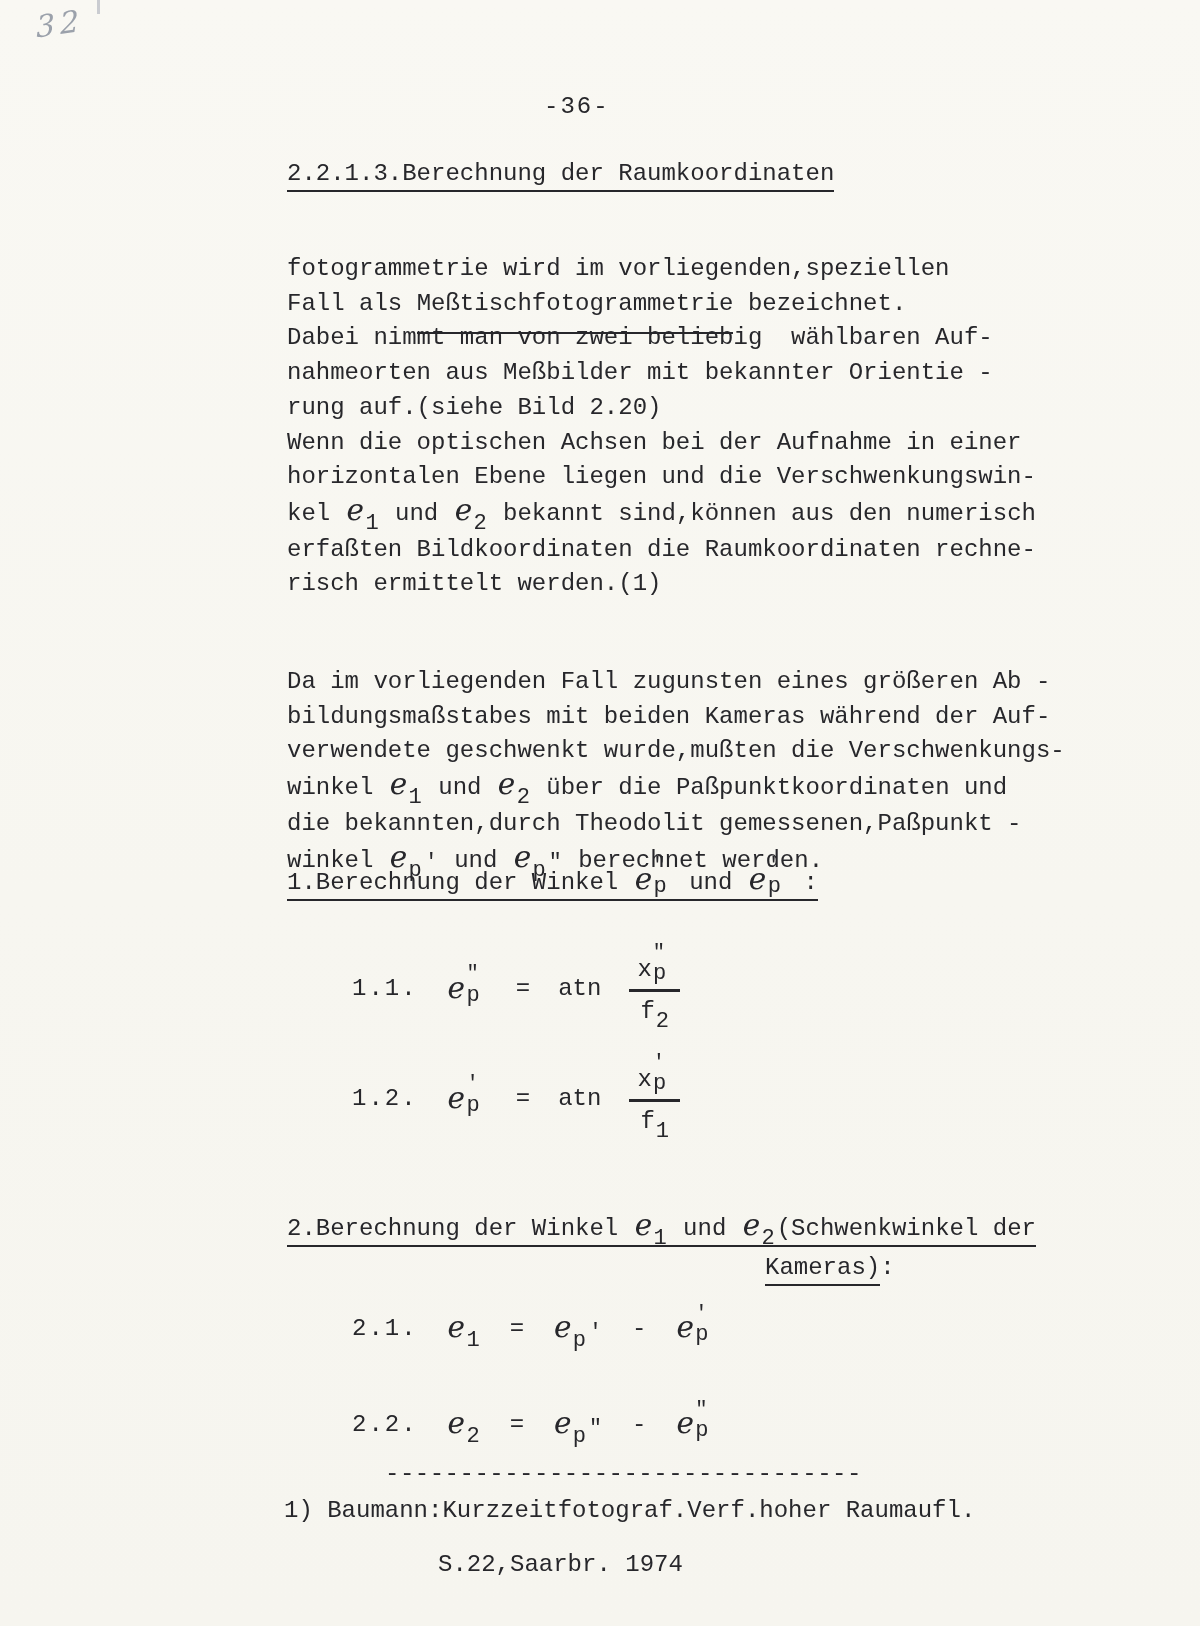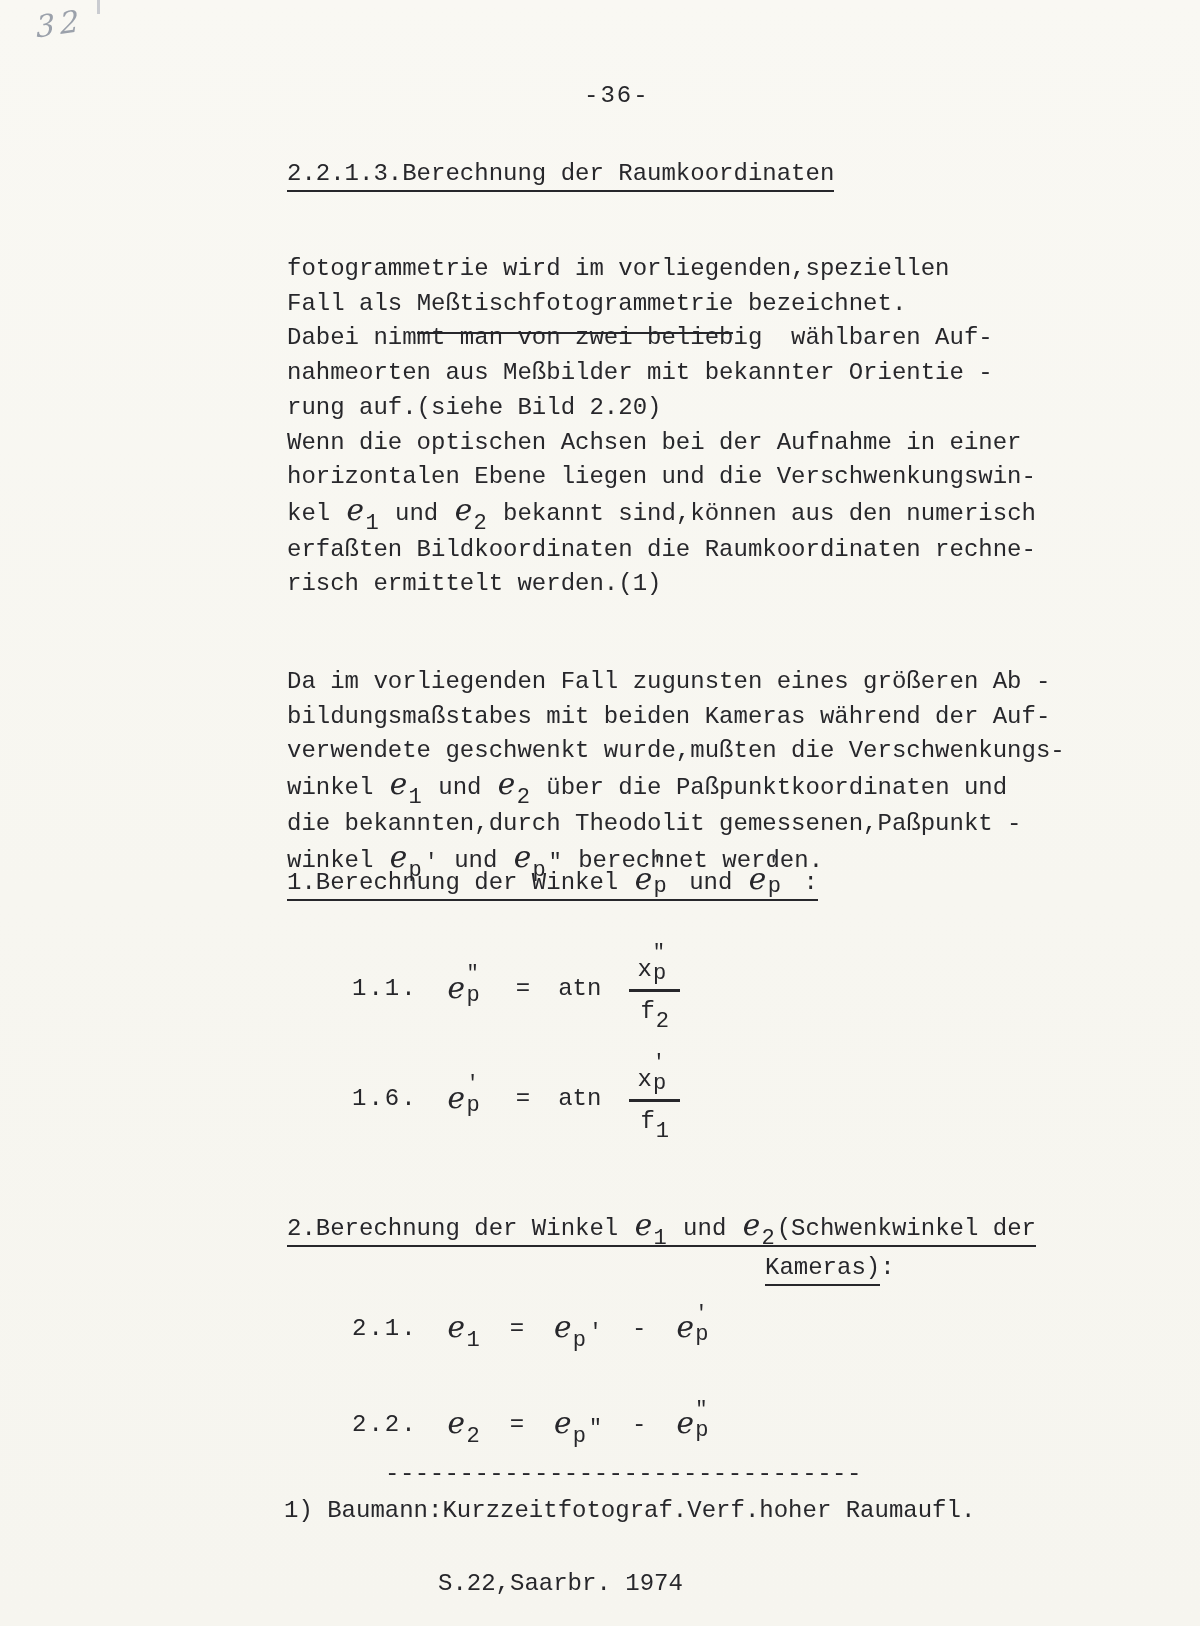--- a/index.html
+++ b/index.html
@@ -56,21 +56,21 @@
 </style>
 </head>
 <body>
 
 <div class="page">
 
   <div class="abs handnote" style="left:36px; top:6px;">32</div>
 
   <div class="abs scan-mark" style="left:97px; top:0; width:3px; height:14px;"></div>
 
-  <div class="abs pagenum" style="left:544px; top:82px;margin-left:40px;">-36-</div>
+  <div class="abs pagenum" style="left:544px; top:93px;">-36-</div>
 
   <div class="abs" style="left:287px; top:160px;">
     <span class="uheading">2.2.1.3.Berechnung der Raumkoordinaten</span>
   </div>
 
   <div class="abs para" style="left:287px; top:252px;">
       <div class="tline">fotogrammetrie wird im vorliegenden,speziellen</div>
       <div class="tline">Fall als <span class="iu">Meßtischfotogrammetrie</span> bezeichnet.</div>
       <div class="tline">Dabei nimmt man von zwei beliebig  wählbaren Auf-</div>
       <div class="tline">nahmeorten aus Meßbilder mit bekannter Orientie -</div>
@@ -101,21 +101,21 @@
     <span>=</span>
     <span>atn</span>
     <span class="frac">
       <span class="fnum"><span class="tok"><span class="plain-base">x</span><span class="supsub"><span class="ssup">″</span><span class="ssub">p</span></span></span></span>
       <span class="fbar"></span>
       <span class="fden"><span class="tok"><span class="plain-base">f</span><span class="lowsub">2</span></span></span>
     </span>
   </div>
 
   <div class="abs formula" style="left:352px; top:1062px;">
-    <span class="flabel">1.6.</span>
+    <span class="flabel">1.2.</span>
     <span><span class="tok"><span class="sym-base">ℯ</span><span class="supsub"><span class="ssup">′</span><span class="ssub">p</span></span></span></span>
     <span>=</span>
     <span>atn</span>
     <span class="frac">
       <span class="fnum"><span class="tok"><span class="plain-base">x</span><span class="supsub"><span class="ssup">′</span><span class="ssub">p</span></span></span></span>
       <span class="fbar"></span>
       <span class="fden"><span class="tok"><span class="plain-base">f</span><span class="lowsub">1</span></span></span>
     </span>
   </div>
 
@@ -141,15 +141,15 @@
     <span><span class="tok"><span class="sym-base">ℯ</span><span class="lowsub">2</span></span></span>
     <span>=</span>
     <span><span class="tok"><span class="sym-base">ℯ</span><span class="lowsub">p</span><span class="post">″</span></span></span>
     <span>-</span>
     <span><span class="tok"><span class="sym-base">ℯ</span><span class="supsub"><span class="ssup">″</span><span class="ssub">p</span></span></span></span>
   </div>
 
   <div class="abs dashes" style="left:385px; top:1460px;">--------------------------------</div>
 
   <div class="abs tline" style="left:284px; top:1494px;">1) Baumann:Kurzzeitfotograf.Verf.hoher Raumaufl.</div>
-  <div class="abs tline" style="left:438px; top:1548px;margin-top:19px;">S.22,Saarbr. 1974</div>
+  <div class="abs tline" style="left:438px; top:1548px;">S.22,Saarbr. 1974</div>
 
 </div>
 
 </body></html>

